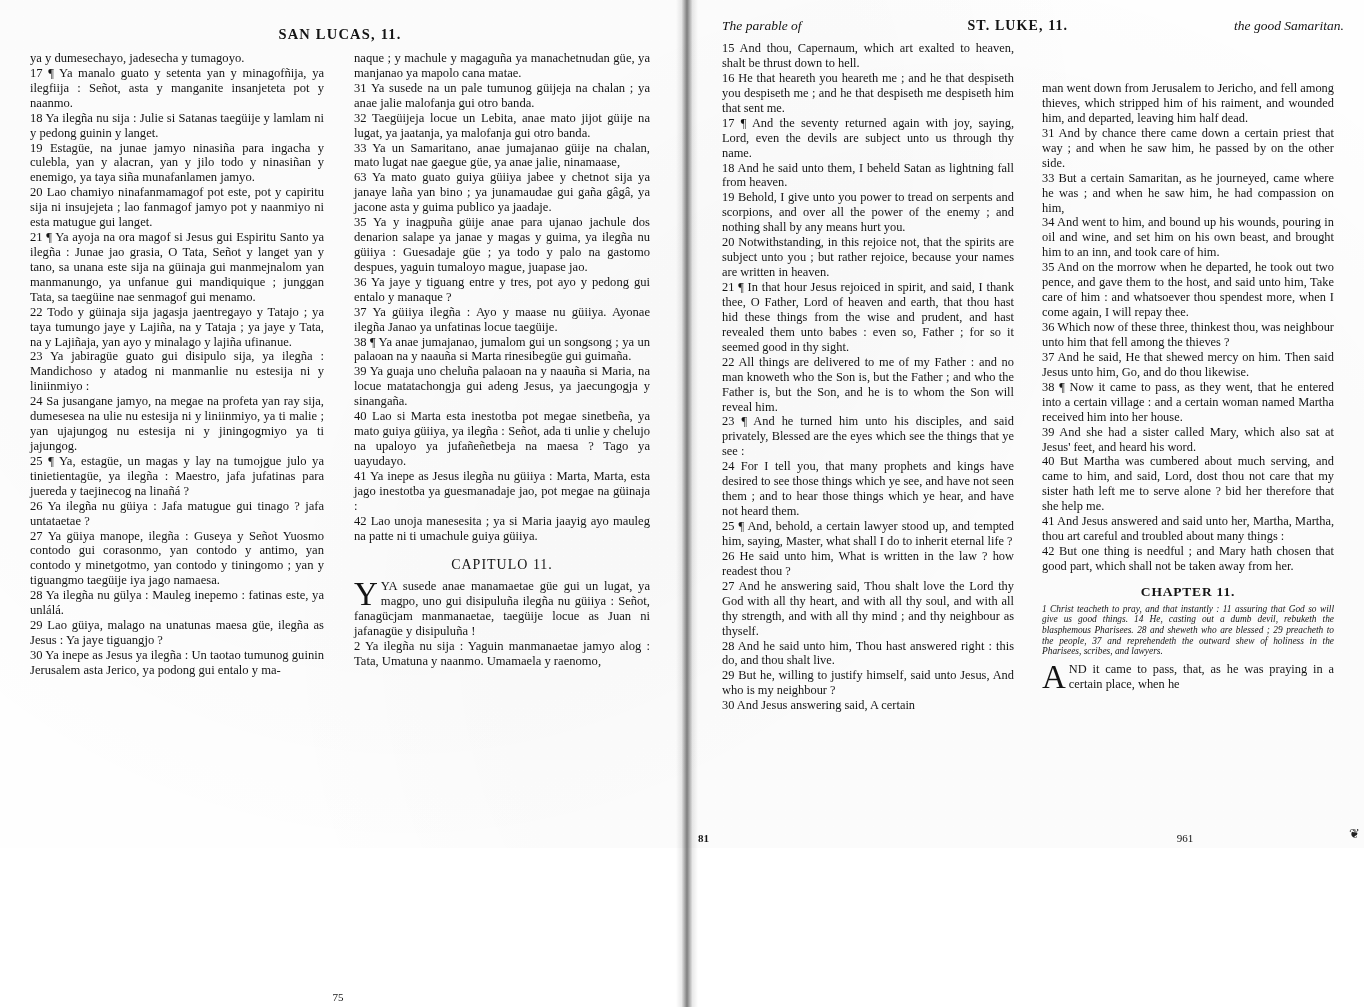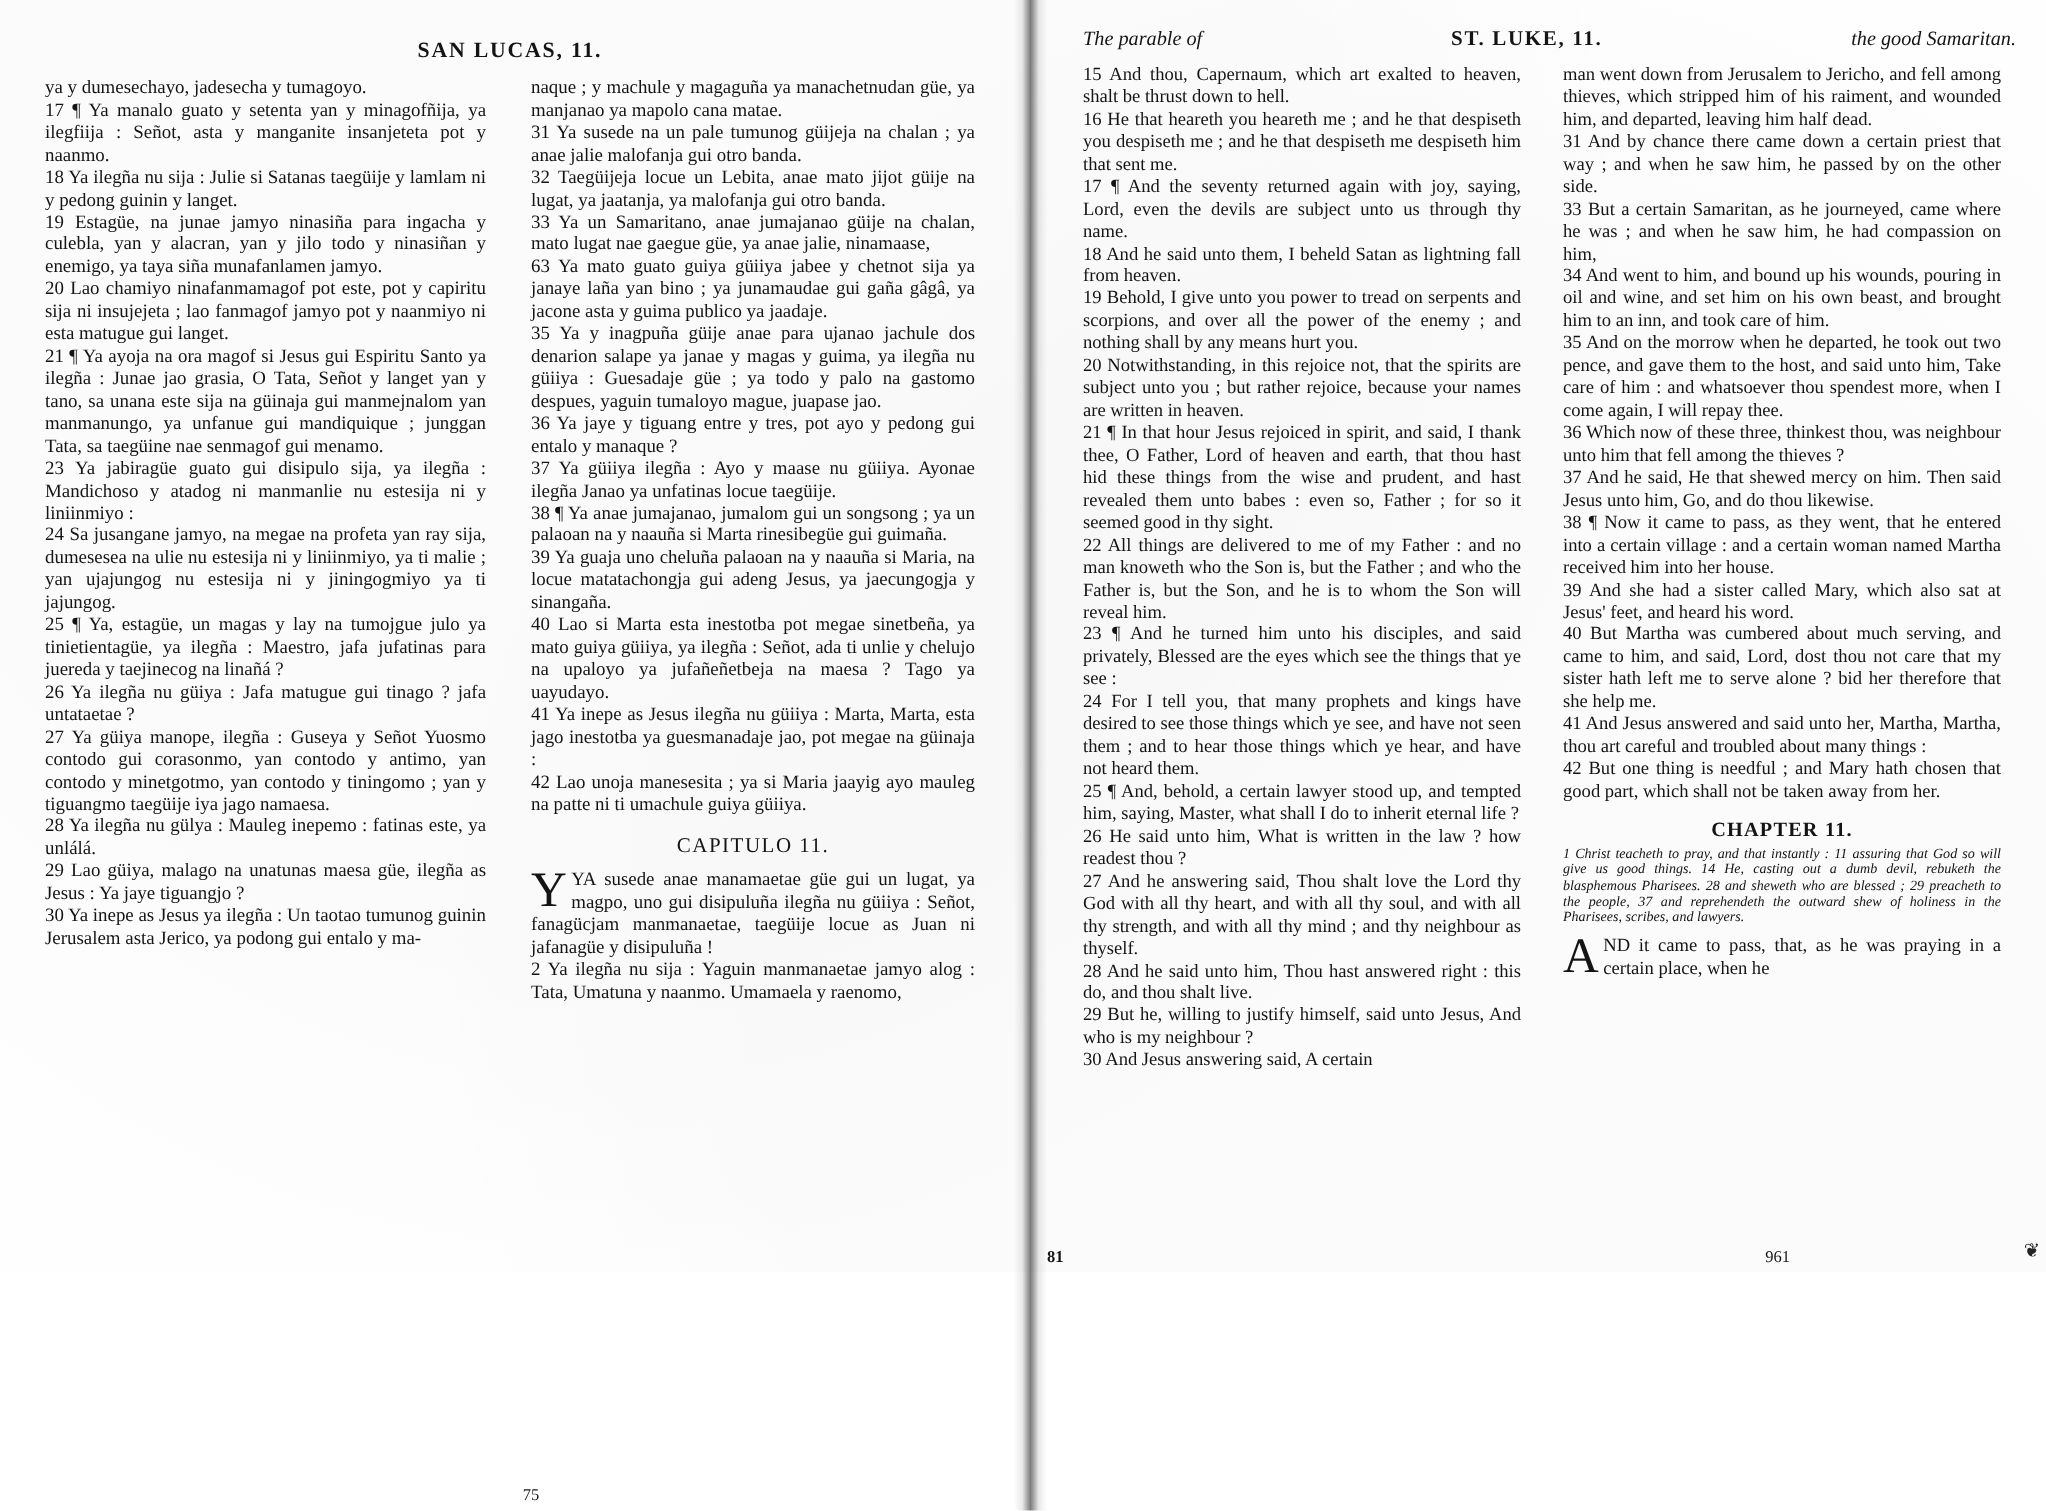--- a/index.html
+++ b/index.html
@@ -73,21 +73,21 @@
     display: flex;
     gap: 0;
   }
   .col {
     box-sizing: border-box;
   }
   .lcol { width: 316px; padding-right: 16px; }
   .lcol + .lcol { padding-right: 0; padding-left: 14px; }
 
   .rcol { width: 306px; padding-right: 14px; }
-  .rcol + .rcol { padding-right: 0; padding-left: 14px; }
+  .rcol + .rcol { padding-right: 0; padding-left: 14px; margin-top: 40px; }
 
   p.v {
     margin: 0;
     font-size: 12.4px;
     line-height: 1.205;
     text-align: justify;
     text-indent: 0;
     hyphens: auto;
     -webkit-hyphens: auto;
   }
@@ -131,21 +131,21 @@
     font-family: "Liberation Serif", serif;
   }
 
   
   .folio {
     position: absolute;
     bottom: 4px;
     font-size: 11px;
     text-align: center;
   }
-  .folio-left  { left: 0; width: 676px; margin-left: 16px; }
+  .folio-left  { left: 0; width: 676px; }
   .folio-right-inner { left: 698px; width: 360px; text-align: left; font-weight: bold; }
   .folio-right-outer { left: 1020px; width: 330px; text-align: center; }
 
   .mark-corner {
     position: absolute;
     right: 4px;
     top: 826px;
     font-size: 13px;
     color: #222;
   }
@@ -159,20 +159,21 @@
     <div class="hdr-left">SAN LUCAS, 11.</div>
 
     <div class="cols2">
       <div class="col lcol">
         <p class="v">ya y dumesechayo, jadesecha y tumagoyo.</p>
         <p class="v">17 ¶ Ya manalo guato y setenta yan y minagofñija, ya ilegfiija : Señot, asta y manganite insanjeteta pot y naanmo.</p>
         <p class="v">18 Ya ilegña nu sija : Julie si Satanas taegüije y lamlam ni y pedong guinin y langet.</p>
         <p class="v">19 Estagüe, na junae jamyo ninasiña para ingacha y culebla, yan y alacran, yan y jilo todo y ninasiñan y enemigo, ya taya siña munafanlamen jamyo.</p>
         <p class="v">20 Lao chamiyo ninafanmamagof pot este, pot y capiritu sija ni insujejeta ; lao fanmagof jamyo pot y naanmiyo ni esta matugue gui langet.</p>
         <p class="v">21 ¶ Ya ayoja na ora magof si Jesus gui Espiritu Santo ya ilegña : Junae jao grasia, O Tata, Señot y langet yan y tano, sa unana este sija na güinaja gui manmejnalom yan manmanungo, ya unfanue gui mandiquique ; junggan Tata, sa taegüine nae senmagof gui menamo.</p>
+        <p class="v">22 Todo y güinaja sija jagasja jaentregayo y Tatajo ; ya taya tumungo jaye y Lajiña, na y Tataja ; ya jaye y Tata, na y Lajiñaja, yan ayo y minalago y lajiña ufinanue.</p>
         <p class="v">23 Ya jabiragüe guato gui disipulo sija, ya ilegña : Mandichoso y atadog ni manmanlie nu estesija ni y liniinmiyo :</p>
         <p class="v">24 Sa jusangane jamyo, na megae na profeta yan ray sija, dumesesea na ulie nu estesija ni y liniinmiyo, ya ti malie ; yan ujajungog nu estesija ni y jiningogmiyo ya ti jajungog.</p>
         <p class="v">25 ¶ Ya, estagüe, un magas y lay na tumojgue julo ya tinietientagüe, ya ilegña : Maestro, jafa jufatinas para juereda y taejinecog na linañá ?</p>
         <p class="v">26 Ya ilegña nu güiya : Jafa matugue gui tinago ? jafa untataetae ?</p>
         <p class="v">27 Ya güiya manope, ilegña : Guseya y Señot Yuosmo contodo gui corasonmo, yan contodo y antimo, yan contodo y minetgotmo, yan contodo y tiningomo ; yan y tiguangmo taegüije iya jago namaesa.</p>
         <p class="v">28 Ya ilegña nu gülya : Mauleg inepemo : fatinas este, ya unlálá.</p>
         <p class="v">29 Lao güiya, malago na unatunas maesa güe, ilegña as Jesus : Ya jaye tiguangjo ?</p>
         <p class="v">30 Ya inepe as Jesus ya ilegña : Un taotao tumunog guinin Jerusalem asta Jerico, ya podong gui entalo y ma-</p>
       </div>
 

